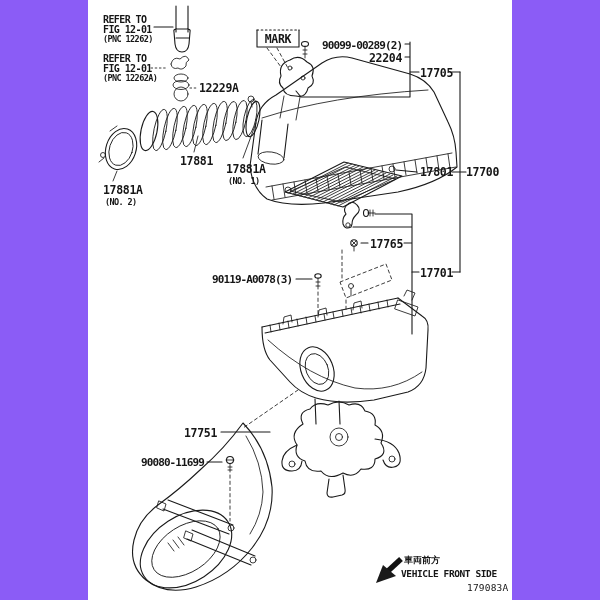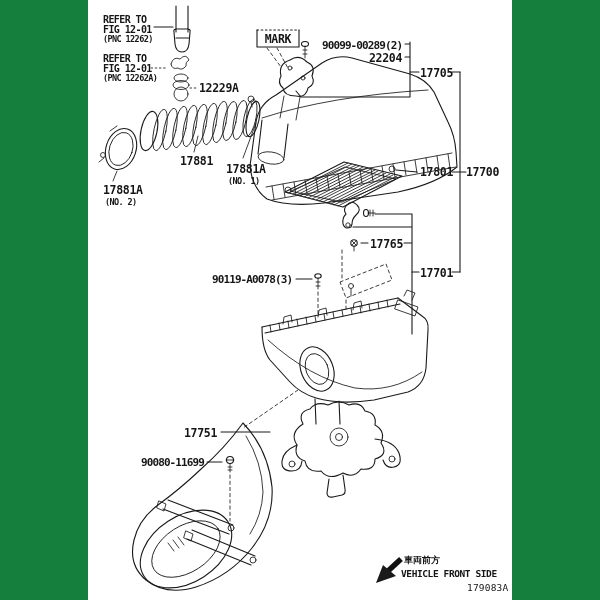--- a/index.html
+++ b/index.html
@@ -1,17 +1,17 @@
 <!DOCTYPE html>
 <html><head>
 <meta charset="utf-8">
 <style>
   html,body{margin:0;padding:0;}
   body{width:600px;height:600px;background:#000;overflow:hidden;}
-  .stage{position:relative;width:600px;height:600px;background:#15803d;}
+  .stage{position:relative;width:600px;height:600px;background:#8b5cf6;}
   svg{position:absolute;left:0;top:0;}
   .t{font-family:"DejaVu Sans Mono","Liberation Mono",monospace;font-weight:bold;fill:#161616;}
   .pn{font-size:11.5px;letter-spacing:-0.3px;}
   .pnl{font-size:11px;letter-spacing:-0.9px;}
   .note{font-size:8.5px;letter-spacing:-0.6px;}
   .ref{font-size:10px;letter-spacing:-0.6px;}
   .jp{font-size:9px;letter-spacing:0px;}
   .vfs{font-size:9.5px;letter-spacing:-0.4px;}
   .ftr{font-size:9.5px;font-weight:normal;letter-spacing:0.2px;}
   .ln{stroke:#1a1a1a;stroke-width:1.1;fill:none;stroke-linecap:round;stroke-linejoin:round;}

